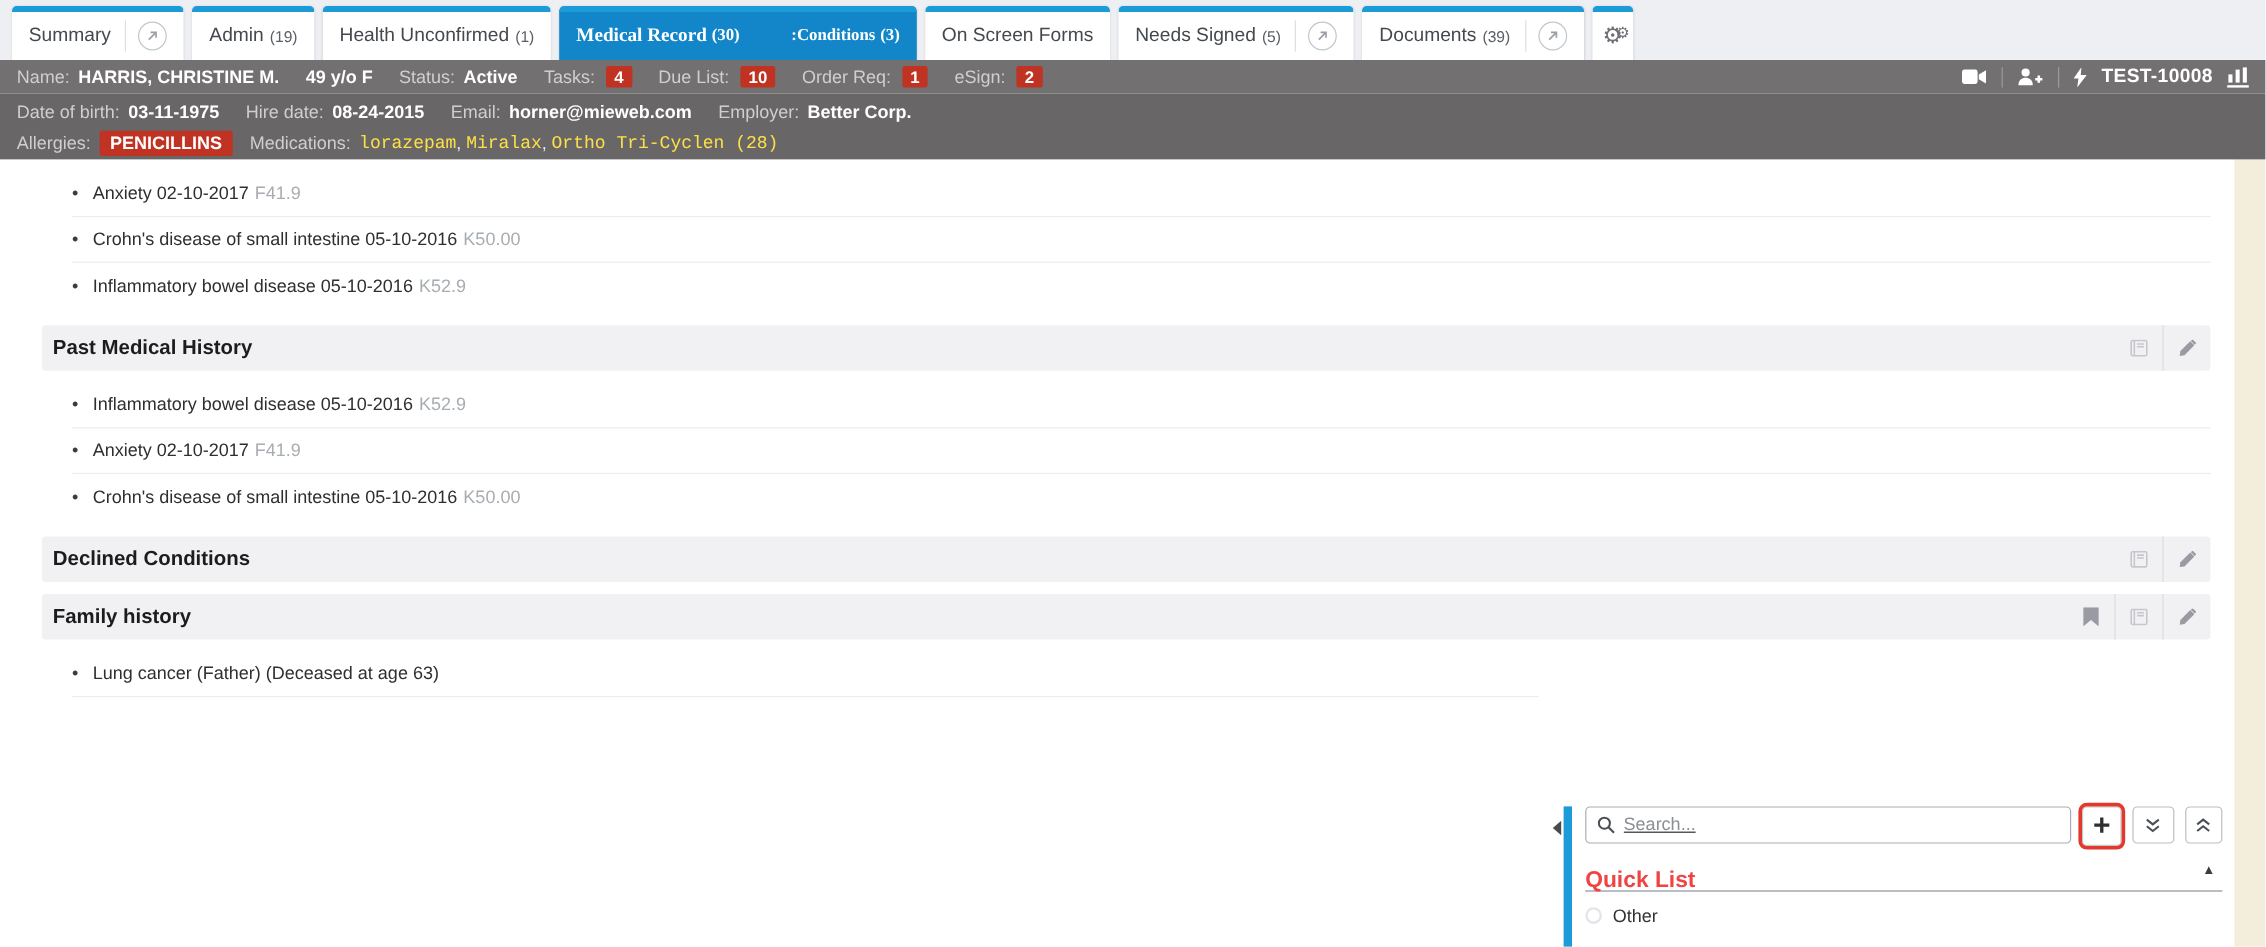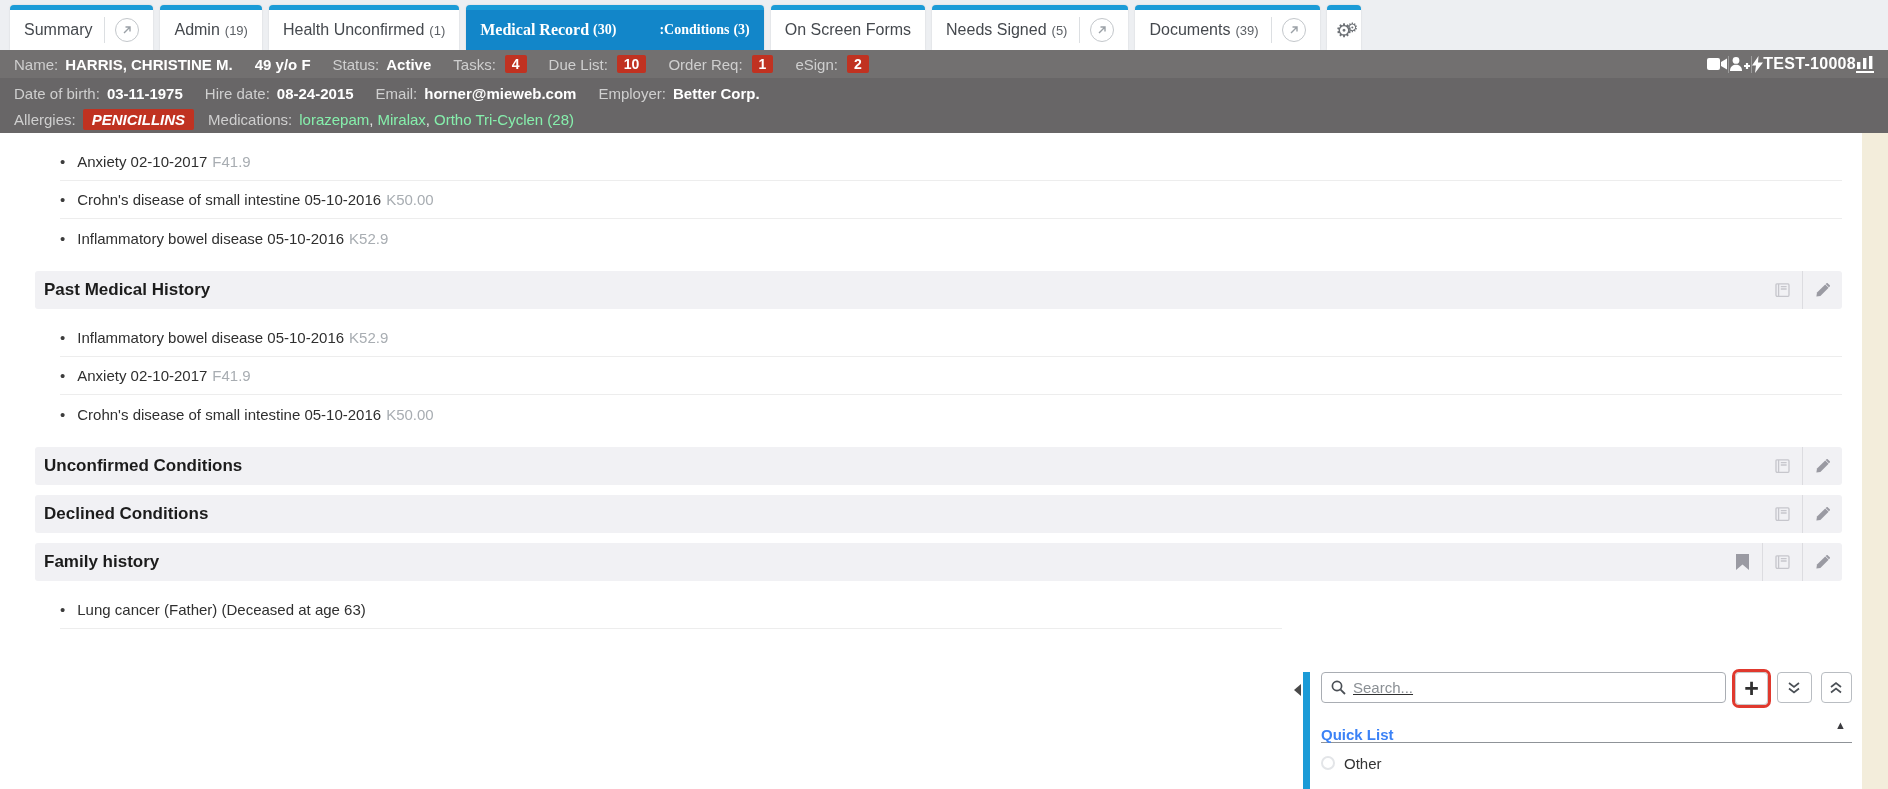--- a/index.html
+++ b/index.html
@@ -63,25 +63,25 @@
   .phead2 .hline { height:26px; display:flex; align-items:center; }
   .plabel { color:#cfcfcf; margin-right:7px; }
   .pvalue { color:#ffffff; font-weight:bold; }
   .pgroup { display:flex; align-items:center; margin-right:22px; }
   .badge {
     background:#c03221; color:#fff; font-weight:bold;
     padding:1px 7px; border-radius:2px; font-size:14px; margin-left:2px;
   }
   .allergy-badge {
     background:#c03221; color:#fff; font-weight:bold;
-    padding:2px 9px; border-radius:2px; font-size:15px; margin-right:14px;font-style:italic;
-  }
-  .med { color:#86efac; }
+    padding:2px 9px; border-radius:2px; font-size:15px; margin-right:14px;
+  }
+  .med { color:#fde047;font-family:Liberation Mono, monospace; }
   .med-sep { color:#e7e7e7; margin-right:4px; }
-  .hright { margin-left:auto; display:flex; align-items:center; }
+  .hright { margin-left:auto; display:flex; align-items:center; gap:12px; }
   .hdr-div { width:1px; height:17px; background:#9b9b9b; }
   .chart-id { font-weight:bold; font-size:16px; letter-spacing:.3px; }
   .icon { display:inline-flex; align-items:center; justify-content:center; }
   .chart-icon-wrap { border-bottom:2px solid #fff; padding-bottom:2px; }
 
   
   .content {
     position:absolute; top:133px; left:0; right:26px; bottom:0;
     background:#fff; padding:10px 20px 0 35px; overflow:hidden;
   }
@@ -143,21 +143,21 @@
     width:35px; height:33px; font-size:25px; font-weight:bold; color:#2f2f2f;
     line-height:1; outline:3px solid #e0392e; outline-offset:0;
     border:1px solid #c9c9c9;
   }
   .chev-btn { width:37px; color:#4a4f55; }
   .chev-btn.up { width:33px; }
   .ql-row {
     display:flex; align-items:center; height:36px; margin-top:2px;
     border-bottom:1px solid #8f9398;
   }
-  .ql-title { font-weight:bold; font-size:15px; color:#3b82f6;margin-top:19px; }
+  .ql-title { font-weight:bold; font-size:19px; color:#ef4444;margin-top:19px; }
   .ql-caret { margin-left:auto; margin-right:6px; font-size:11px; color:#3c3c40; cursor:pointer; }
   .ql-item { display:flex; align-items:center; height:40px; font-size:15px; color:#333; cursor:pointer; }
   .ql-radio {
     width:14px; height:14px; border:2px solid #e3e5e8; border-radius:50%;
     margin-right:9px; background:#fff;
   }
 </style>
 </head>
 <body>
 
@@ -347,36 +347,20 @@
       <span>Anxiety 02-10-2017</span>
       <span class="code">F41.9</span>
     </li>
     <li>
       <span>Crohn's disease of small intestine 05-10-2016</span>
       <span class="code">K50.00</span>
     </li>
   </ul>
 
 
-  <div class="section-header">
-    <span class="title">Unconfirmed Conditions</span>
-    <span class="sh-icons">
-      <span class="icell">
-        <svg width="17" height="15" viewBox="0 0 17 15">
-            <path d="M2 2 Q2 .8 3.4 .8 H14 Q15 .8 15 2 V12 Q15 13.4 14 13.4 H3.4 Q2 13.4 2 12 Z M4.6 .8 V13.4 M6.8 3.6 H12.6 M6.8 6 H12.6" stroke="#c6c6cc" stroke-width="1.3" fill="none"></path>
-          </svg>
-      </span>
-      <span class="icell">
-        <svg width="15" height="15" viewBox="0 0 15 15">
-            <path d="M10.2 1.4 L13.6 4.8 L5.4 13 L1.4 13.6 L2 9.6 Z" fill="#9a9aa2"></path>
-            <path d="M11.4 .4 L14.6 3.6" stroke="#9a9aa2" stroke-width="2"></path>
-          </svg>
-      </span>
-    </span>
-  </div>
 
   <div class="section-header">
     <span class="title">Declined Conditions</span>
     <span class="sh-icons">
       <span class="icell">
         <svg width="17" height="15" viewBox="0 0 17 15">
             <path d="M2 2 Q2 .8 3.4 .8 H14 Q15 .8 15 2 V12 Q15 13.4 14 13.4 H3.4 Q2 13.4 2 12 Z M4.6 .8 V13.4 M6.8 3.6 H12.6 M6.8 6 H12.6" stroke="#c6c6cc" stroke-width="1.3" fill="none"></path>
           </svg>
       </span>
       <span class="icell">

